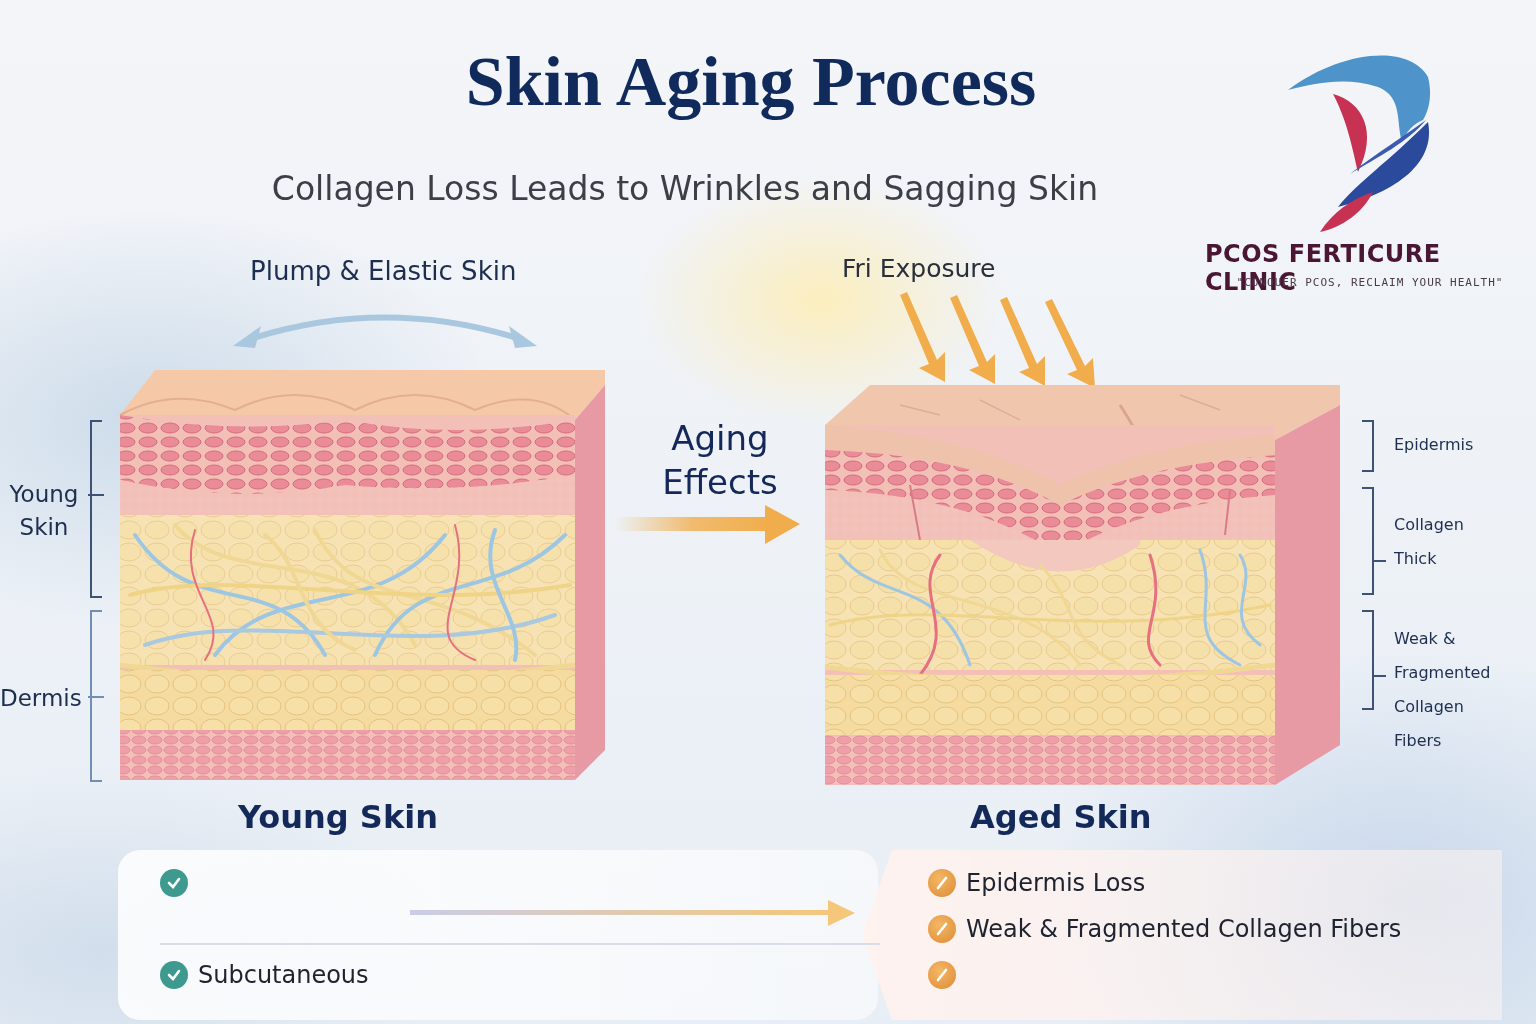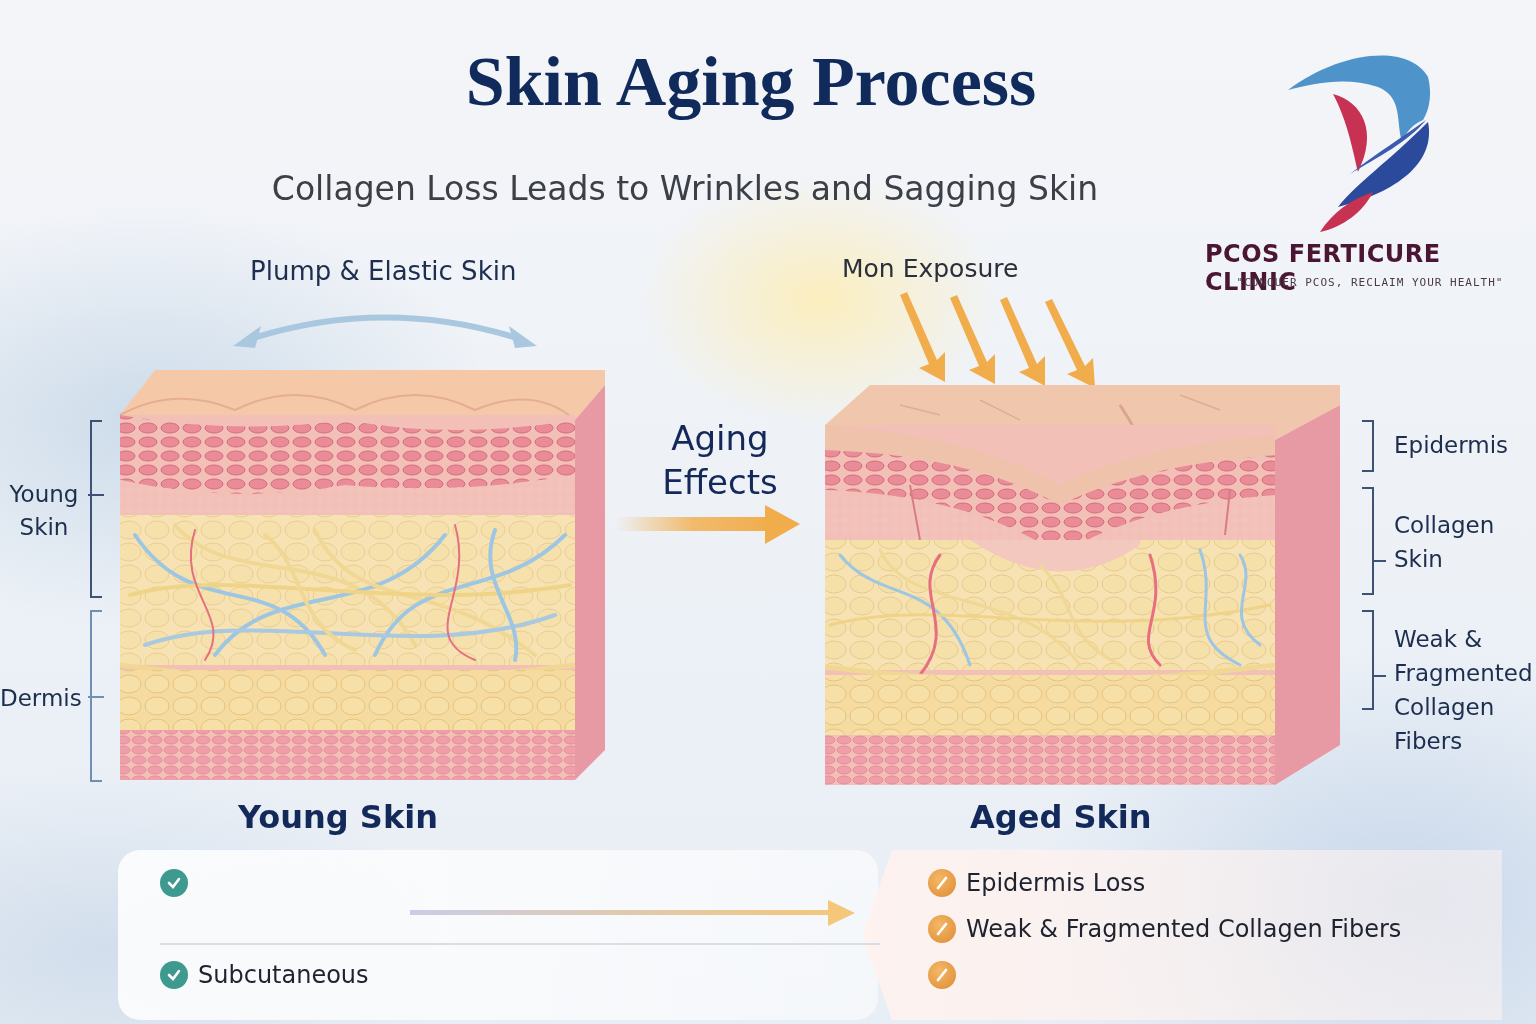--- a/index.html
+++ b/index.html
@@ -54,21 +54,21 @@
   .young-side { left: 4px; top: 478px; width: 80px; text-align: center; }
   .dermis-side { left: 0px; top: 682px; }
 
   .bracket {
     border: 2px solid #3d5275; border-right: none;
   }
   .bracket-r {
     border: 2px solid #3d5275; border-left: none;
   }
 
-  .right-label { left: 1394px; font-family: "DejaVu Sans", sans-serif; color: #1d2e4f; font-size: 23px; line-height: 34px; }
+  .right-label { left: 1394px; font-family: "DejaVu Sans", sans-serif; color: #1d2e4f; font-size: 16px; line-height: 34px; }
 
   .caption {
     font-family: "DejaVu Sans", sans-serif; font-weight: bold;
     color: #12295a; font-size: 32px;
   }
   .young-caption { left: 238px; top: 798px; }
   .aged-caption { left: 970px; top: 798px; }
 
   
   .panel-left {
@@ -182,21 +182,21 @@
     <linearGradient id="ag" x1="0" x2="1">
       <stop offset="0" stop-color="#f1ad4c" stop-opacity="0"></stop>
       <stop offset="0.5" stop-color="#f1ad4c" stop-opacity="0.8"></stop>
       <stop offset="1" stop-color="#f1ad4c"></stop>
     </linearGradient>
   </defs>
   <rect x="0" y="17" width="155" height="14" fill="url(#ag)"></rect>
   <polygon points="150,5 185,24 150,44" fill="#f1ad4c"></polygon>
 </svg>
 
-<div class="abs label-blue sun">Mon Exposure</div>
+<div class="abs label-blue sun">Fri Exposure</div>
 <svg class="abs" style="left:895px;top:290px;width:230px;height:100px;" viewBox="0 0 230 100">
   <g fill="#f1ad4c">
     <polygon points="5,5 12,2 42,70 50,62 50,92 24,78 34,74"></polygon>
     <polygon points="55,8 62,5 92,72 100,64 100,94 74,80 84,76"></polygon>
     <polygon points="105,10 112,7 142,74 150,66 150,96 124,82 134,78"></polygon>
     <polygon points="150,12 157,9 190,76 198,68 200,98 172,84 182,80"></polygon>
   </g>
 </svg>
 
 <svg class="abs" style="left:820px;top:375px;width:525px;height:415px;" viewBox="0 0 525 415">
@@ -228,21 +228,21 @@
   <rect x="5" y="360" width="450" height="50" fill="url(#pinkbot)"></rect>
 </svg>
 
 <div class="abs bracket-r" style="left:1362px;top:420px;width:12px;height:52px;"></div>
 <div class="abs right-label" style="top:428px;">Epidermis</div>
 
 <div class="abs bracket-r" style="left:1362px;top:487px;width:12px;height:108px;"></div>
 <div class="abs" style="left:1372px;top:560px;width:14px;height:2px;background:#3d5275;"></div>
 <div class="abs right-label" style="top:508px;">
   <div>Collagen</div>
-  <div>Skin</div>
+  <div>Thick</div>
 </div>
 
 <div class="abs bracket-r" style="left:1362px;top:610px;width:12px;height:100px;"></div>
 <div class="abs" style="left:1372px;top:675px;width:14px;height:2px;background:#3d5275;"></div>
 <div class="abs right-label" style="top:622px;">
   <div>Weak &amp;</div>
   <div>Fragmented</div>
   <div>Collagen</div>
   <div>Fibers</div>
 </div>

